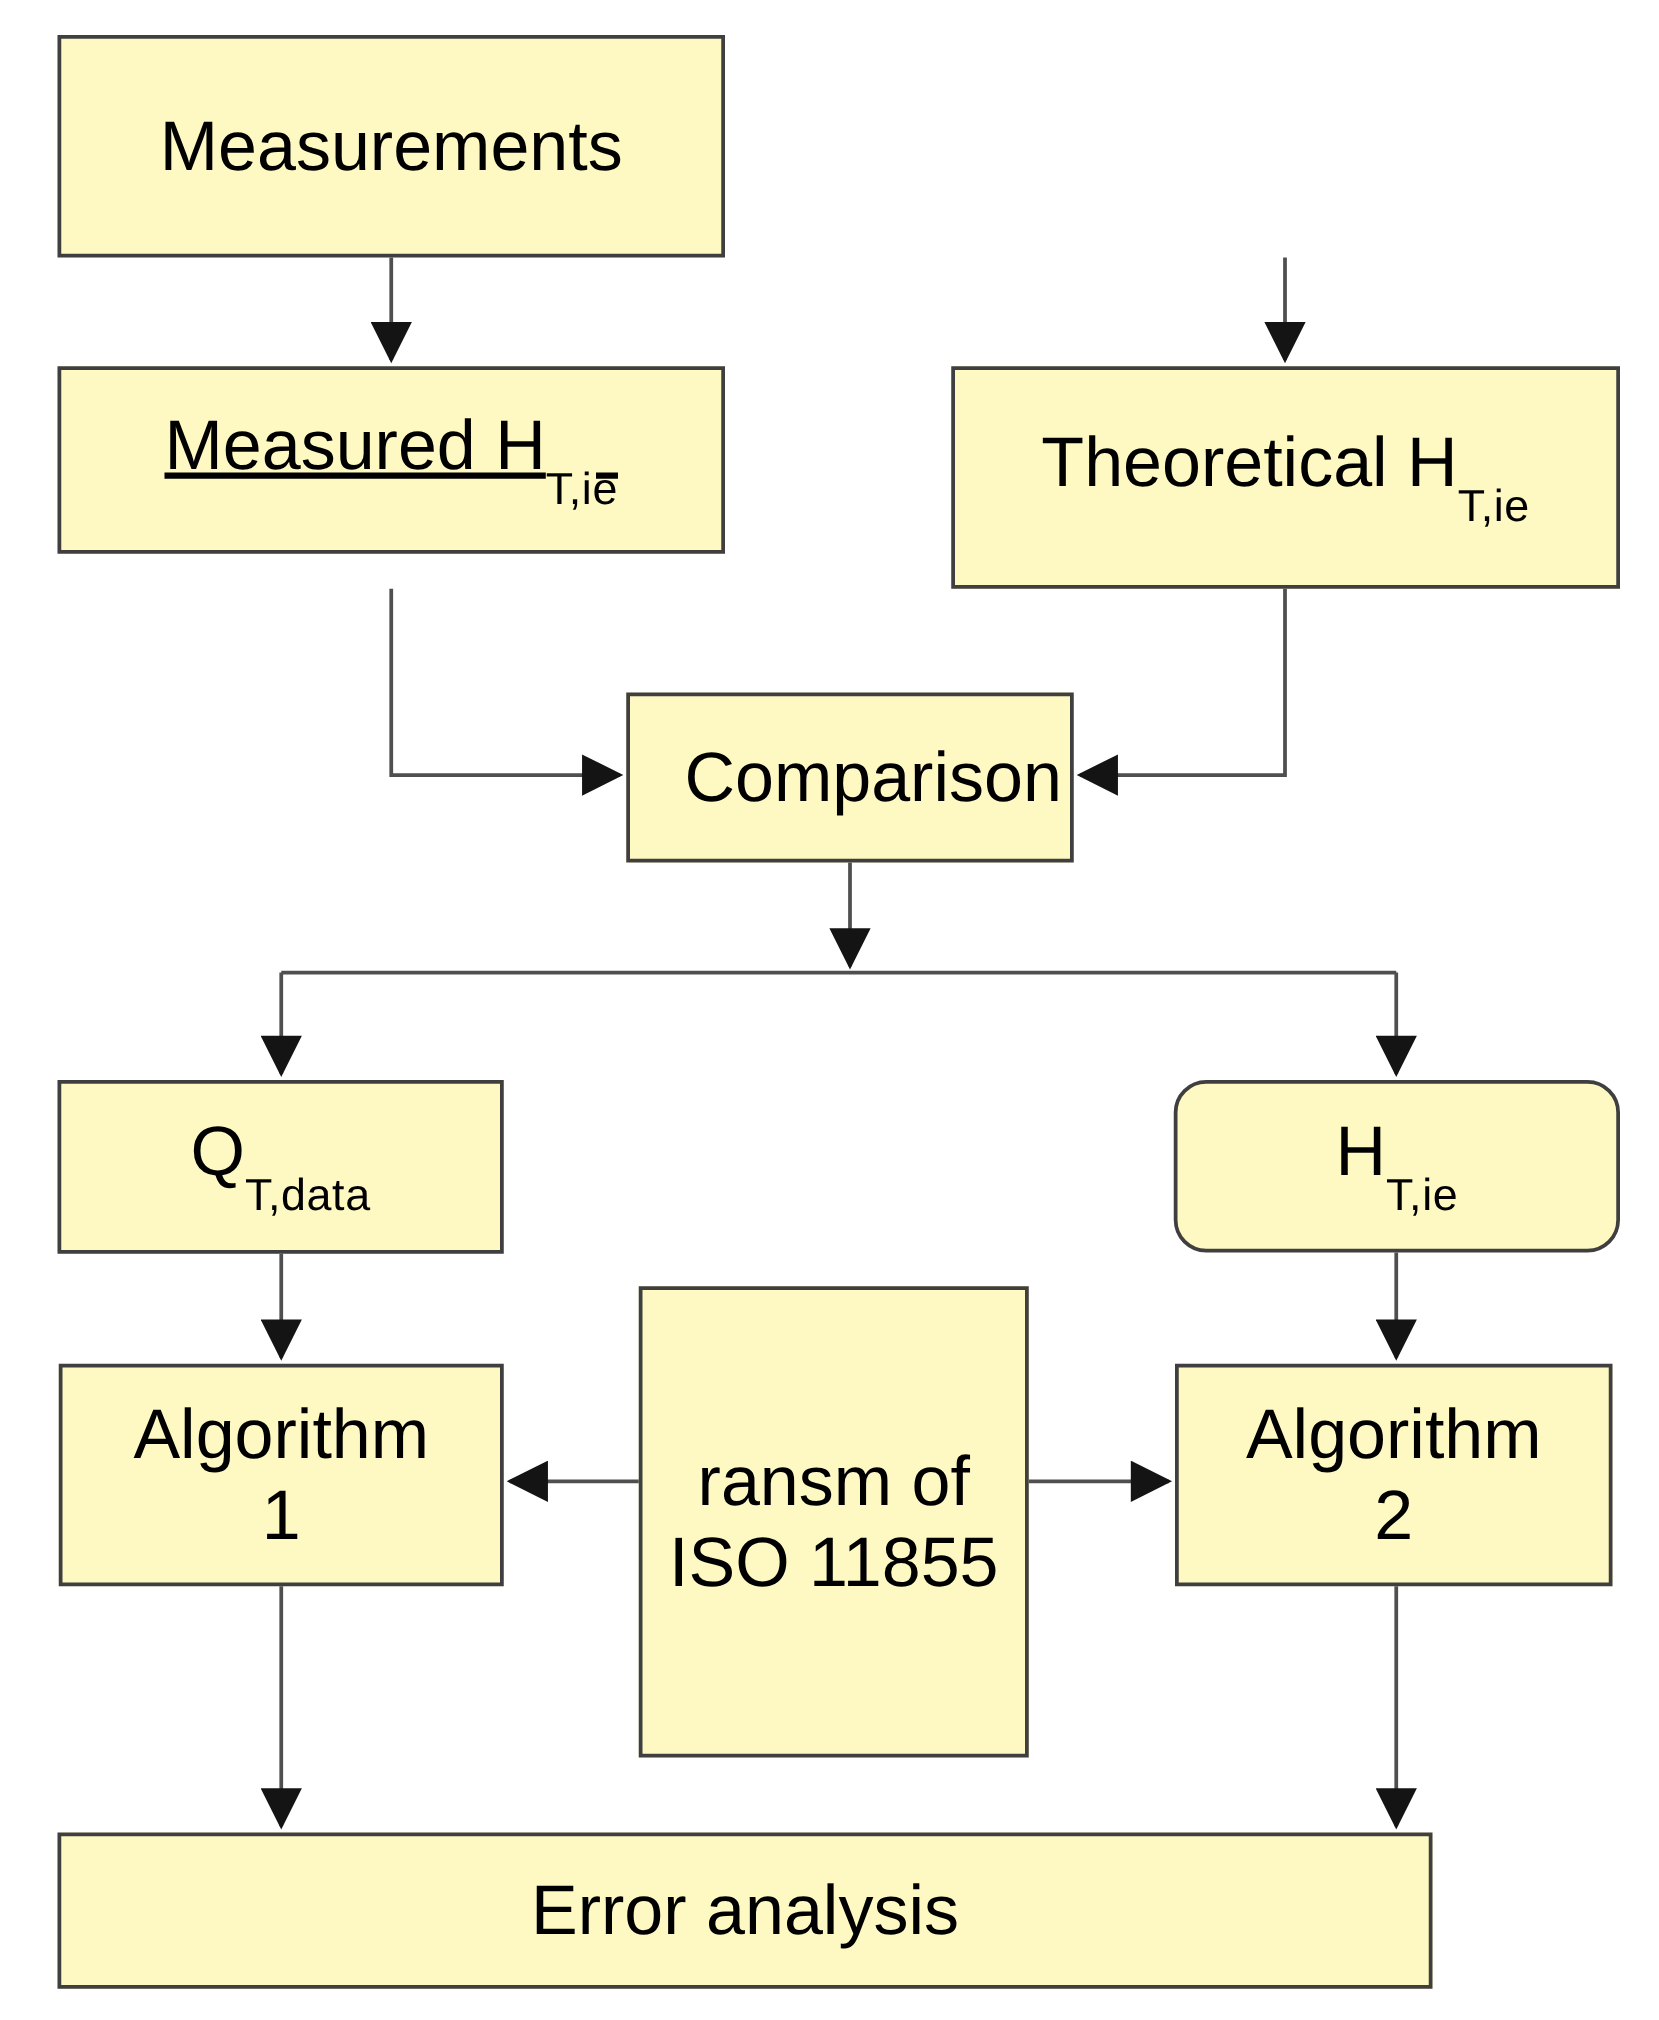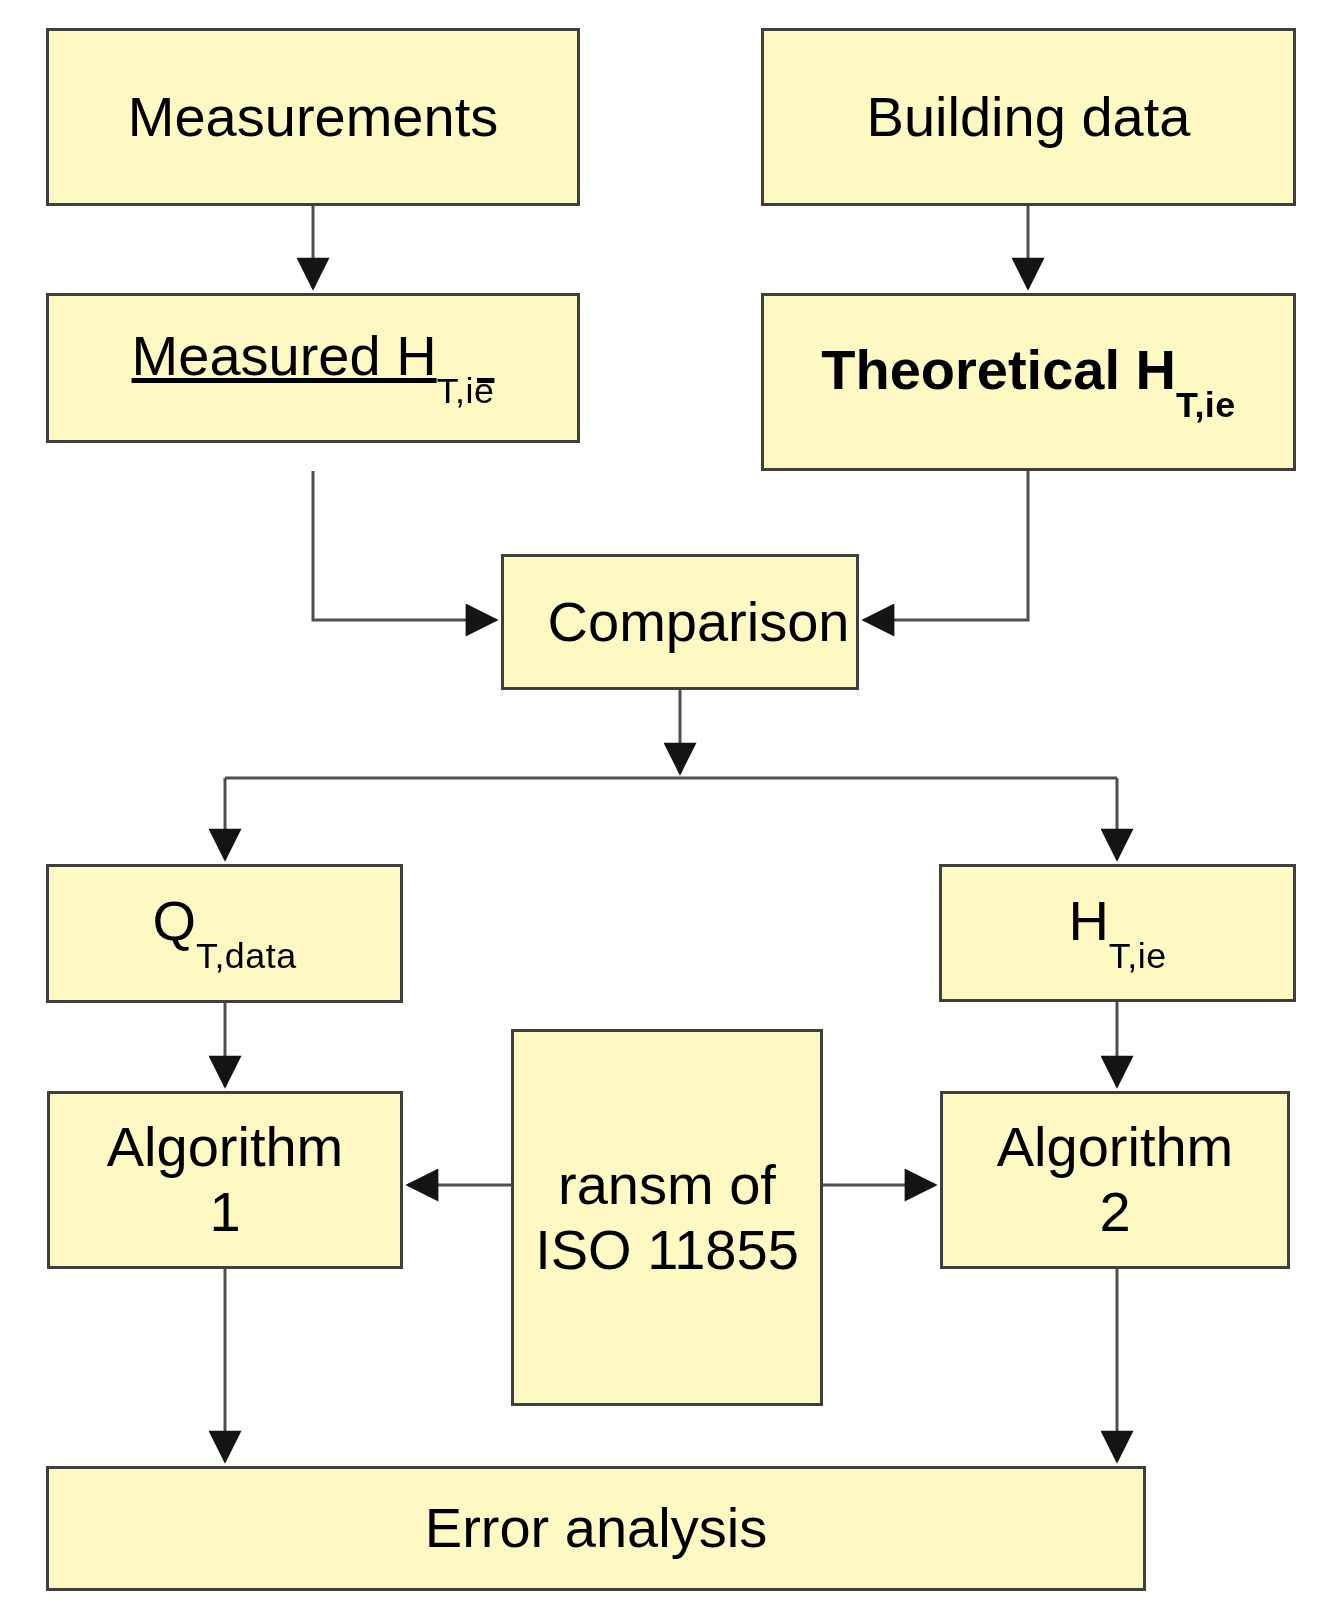--- a/index.html
+++ b/index.html
@@ -49,41 +49,38 @@
 </style>
 </head>
 <body>
 
 <div class="canvas">
 
   <div class="node" style="left:46px; top:28px; width:534px; height:178px;">
     <div class="label">Measurements</div>
   </div>
 
-  <div class="node" style="left:761px; top:28px; width:535px; height:178px;">
-    <div class="label">Building data</div>
-  </div>
 
   <div class="node" style="left:46px; top:293px; width:534px; height:150px;text-decoration:underline;">
     <div class="label"><span>Measured H</span><span class="sub">T,ie</span></div>
   </div>
 
-  <div class="node" style="left:761px; top:293px; width:535px; height:178px;font-weight:bold;">
+  <div class="node" style="left:761px; top:293px; width:535px; height:178px;">
     <div class="label"><span>Theoretical H</span><span class="sub">T,ie</span></div>
   </div>
 
   <div class="node" style="left:501px; top:554px; width:358px; height:136px;padding-left:37px;">
     <div class="label">Comparison</div>
   </div>
 
   <div class="node" style="left:46px; top:864px; width:357px; height:139px;">
     <div class="label"><span>Q</span><span class="sub">T,data</span></div>
   </div>
 
-  <div class="node" style="left:939px; top:864px; width:357px; height:138px;">
+  <div class="node" style="left:939px; top:864px; width:357px; height:138px;border-radius:26px;">
     <div class="label"><span>H</span><span class="sub">T,ie</span></div>
   </div>
 
   <div class="node" style="left:47px; top:1091px; width:356px; height:178px;">
     <div class="label">
       <div>Algorithm</div>
       <div>1</div>
     </div>
   </div>
 

